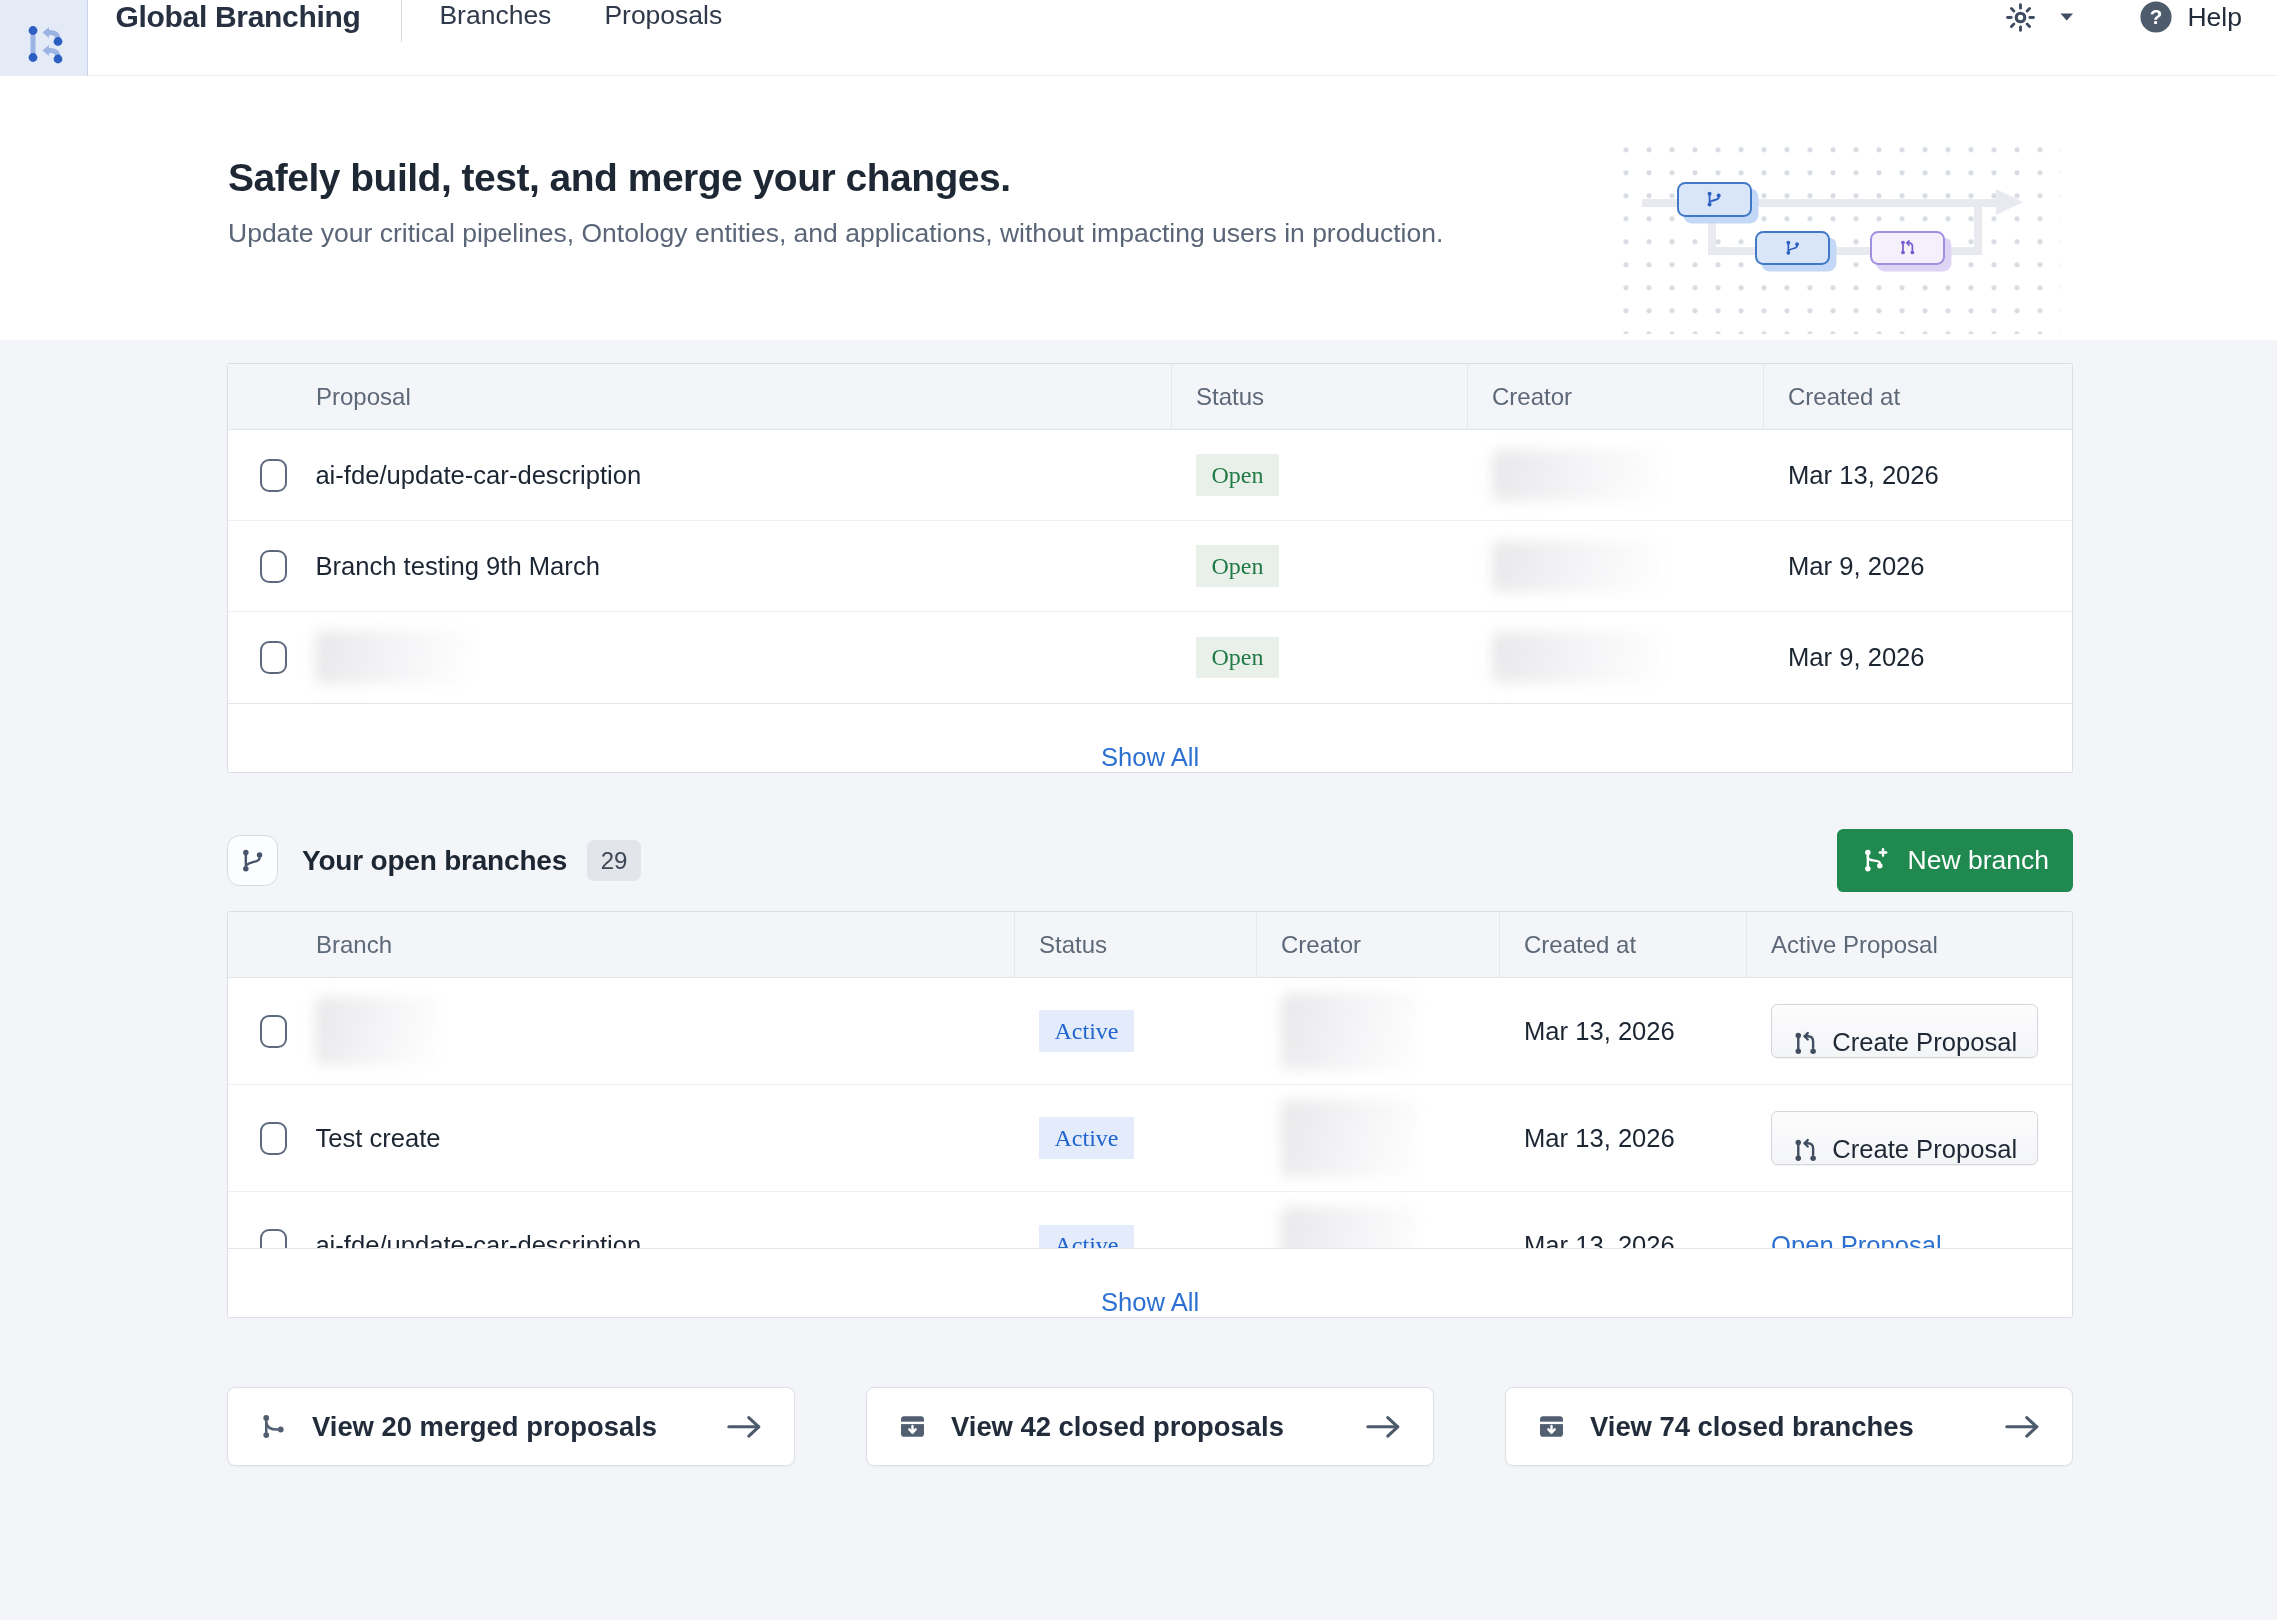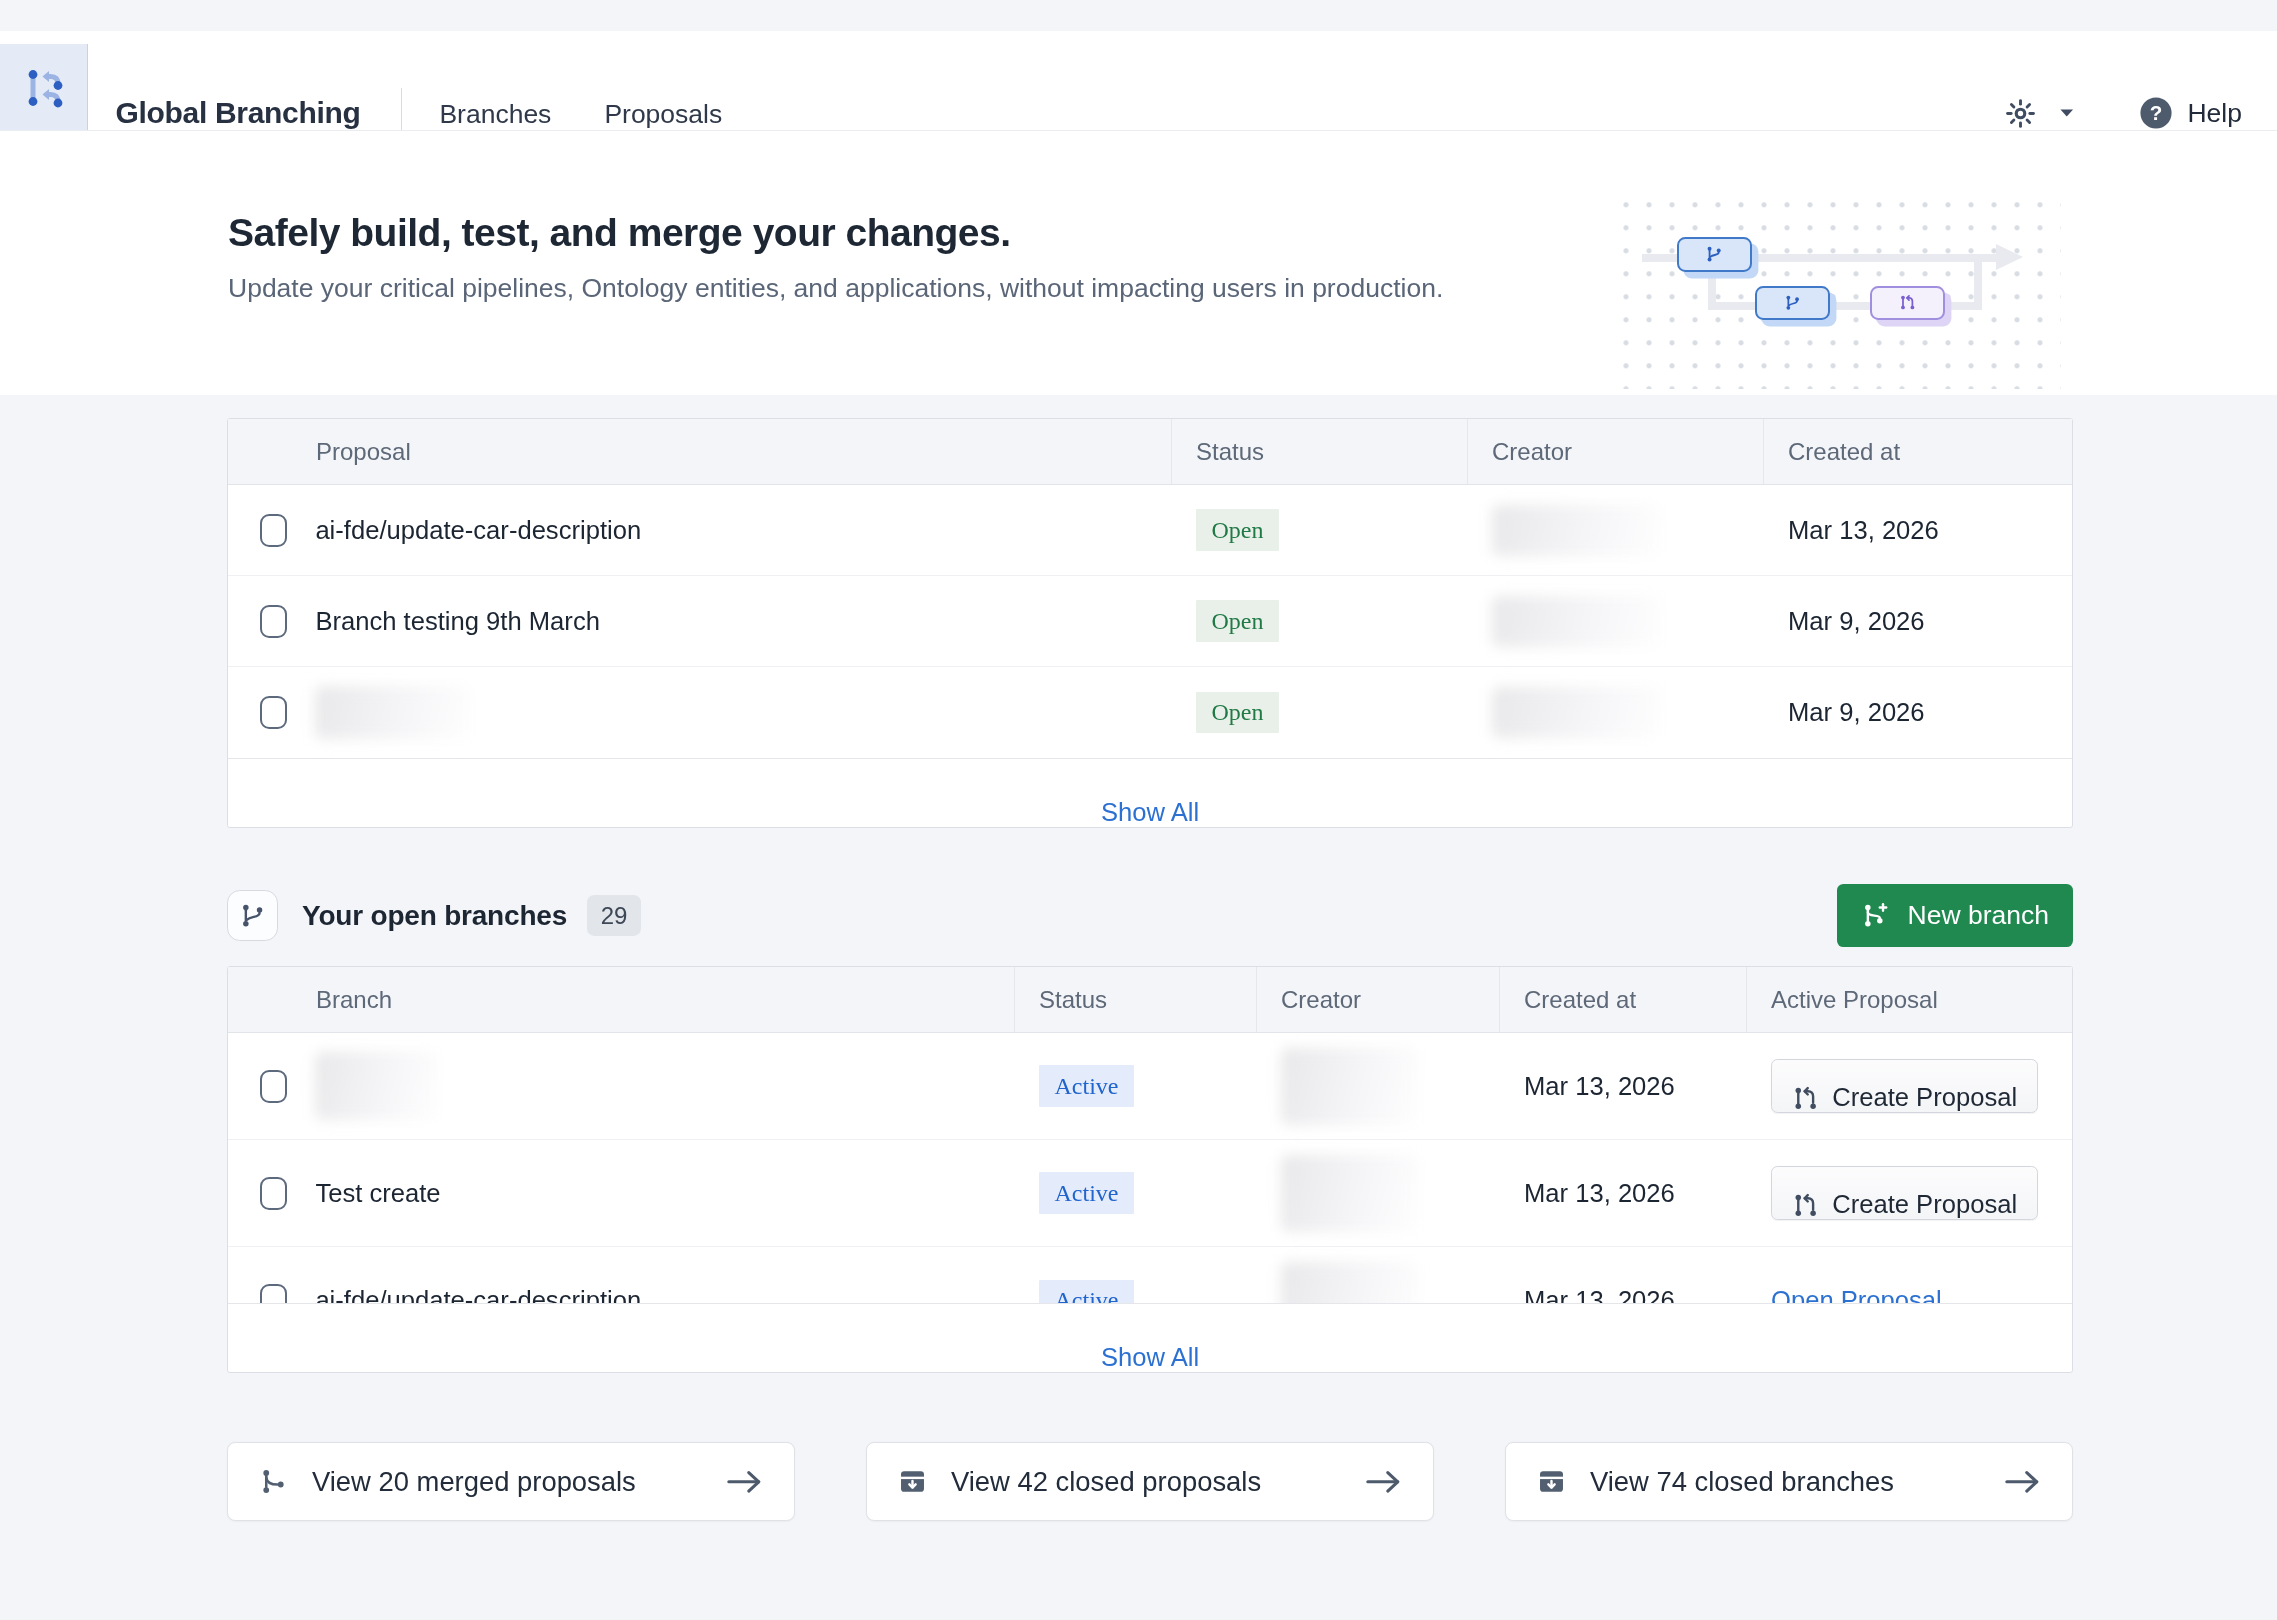--- a/index.html
+++ b/index.html
@@ -6,24 +6,23 @@
   html, body { width: 2277px; height: 1621px; }
   body {
     background: #f4f5f8;
     font-family: "Liberation Sans", sans-serif;
     color: #1c2532;
     overflow: hidden;
   }
 
   
   .nav {
-    display: flex; align-items: flex-end;
-    height: 100px; background: #ffffff;
+    display: flex; align-items: flex-start;
+    height: 76px; background: #ffffff;
     border-bottom: 1.8px solid #eaecef;
-    margin-top: 31px;
   }
   .logo-tile {
     width: 88px; height: 86px; flex: 0 0 auto;
     background: #e4ebf7; border-right: 1.8px solid #c6d2e8;
     display: flex; align-items: center; justify-content: center;
     cursor: pointer;
   }
   .nav-title { font-size: 30px; font-weight: bold; color: #273142; margin-left: 27.4px; letter-spacing: -0.3px; }
   .nav-sep { width: 1.8px; height: 42px; background: #d8dce2; margin: 0 37px 0 40px; }
   .nav-link { font-size: 26.5px; color: #2f394a; margin-right: 53px; cursor: pointer; text-decoration: none; }
@@ -113,21 +112,21 @@
 
   .proposal-link { color: #2c71d1; font-size: 25.6px; cursor: pointer; }
 
   .show-all { height: 69px; display: flex; align-items: flex-end; justify-content: center; border-top: 0.9px solid #e4e6ea; }
   .show-all a { color: #2c71d1; font-size: 25.6px; cursor: pointer; text-decoration: none; }
 
   
   .cards { display: flex; gap: 71px; margin-top: 69px; }
   .card {
     flex: 1; height: 79px; background: #ffffff; border: 0.9px solid #dfe1e6; border-radius: 8.2px;
-    display: flex; align-items: center; padding: 0 31px; box-shadow: 0 0.9px 1.8px rgba(0,0,0,0.04); cursor: pointer;
+    display: flex; align-items: center; padding: 0 31px; box-shadow: 0 0.9px 1.8px rgba(0,0,0,0.04); cursor: pointer; font-weight: bold;
   }
   .card .c-icon { color: #525f70; display: flex; }
   .card .label { font-size: 27.4px; color: #222c3a; margin-left: 24px; }
   .card .arrow { margin-left: auto; color: #4d5a6b; display: flex; }
 
   svg { display: block; }
 </style>
 </head>
 <body>
 

